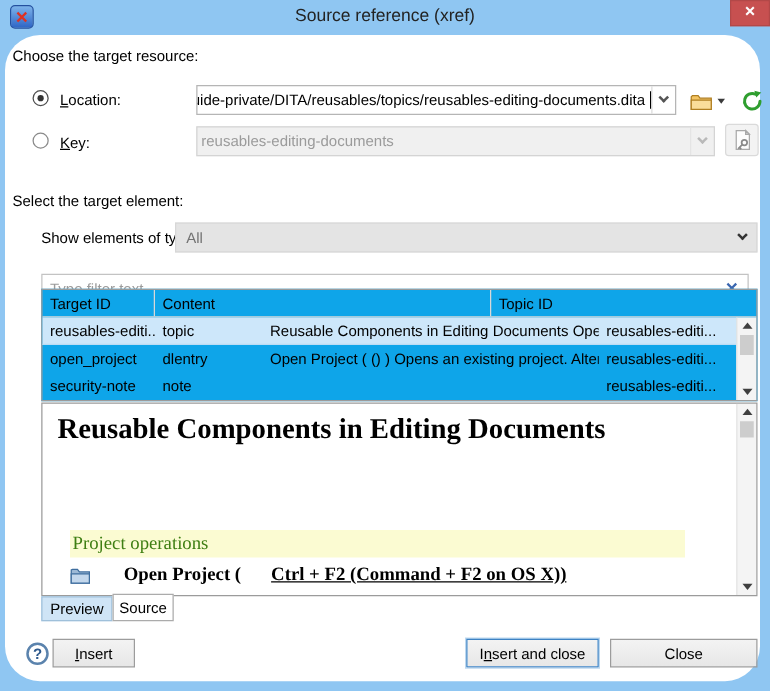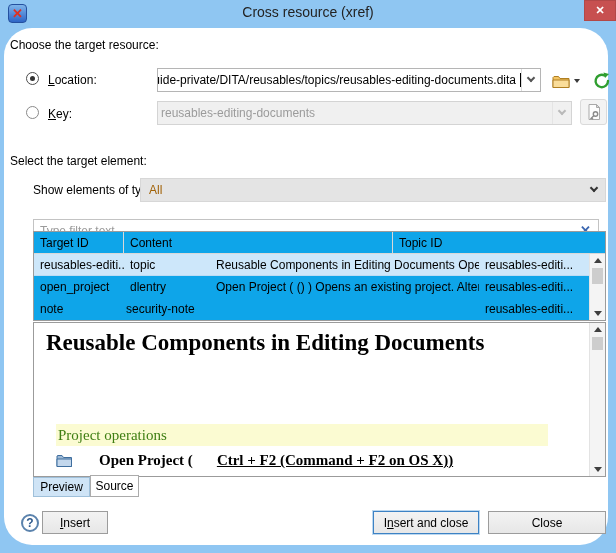--- a/index.html
+++ b/index.html
@@ -26,21 +26,21 @@
   .chev{width:6px;height:6px;border-right:2px solid #555;border-bottom:2px solid #555;transform:rotate(45deg);margin-top:-4px;}
   .combo.disabled{background:#f0f0f0;border-color:#d4d4d4;}
   .combo.disabled .val{color:#9b9b9b;}
   .combo.disabled .dd{border-left-color:#e4e4e4;}
   .combo.disabled .chev{border-color:#b9b9b9;}
   .toolbtn{position:absolute;display:flex;align-items:center;justify-content:center;}
   .tri-dn{width:0;height:0;border-left:3px solid transparent;border-right:3px solid transparent;border-top:4px solid #3a3a3a;margin-left:3px;}
   .key-iconbtn{position:absolute;width:27px;height:26px;background:#f3f3f3;border:1px solid #dadada;border-radius:3px;
     display:flex;align-items:center;justify-content:center;}
   .flatdd{position:absolute;background:#e4e4e4;border:1px solid #d7d7d7;display:flex;align-items:center;font-size:12px;padding:0 8px;}
-  .flatdd .val{flex:1;color:#a16207;}
+  .flatdd .val{flex:1;color:#737373;}
   .flatdd .chev{border-color:#333;}
   .field{position:absolute;border:1px solid #c3c3c3;background:#fff;display:flex;align-items:center;}
   .field input{flex:1;border:none;outline:none;font-size:12px;font-family:"Liberation Sans",sans-serif;padding:0 0 0 6px;background:transparent;color:#000;}
   .field input::placeholder{color:#9b9b9b;opacity:1;}
   .clear-x{color:#3a66b0;font-weight:bold;font-size:13px;padding:0 7px 2px 0;line-height:1;}
   .tbl{position:absolute;border:1px solid #9b9b9b;background:#0ea5e9;}
   .tbl-head{display:flex;height:22px;border-bottom:1px solid #d8d8d8;}
   .th{font-size:12px;padding:4px 0 0 6px;border-right:1px solid #d8d8d8;overflow:hidden;white-space:nowrap;color:#000;}
   .th:last-of-type{border-right:none;}
   .tr{display:flex;height:22px;width:555px;}
@@ -65,21 +65,21 @@
   .help{position:absolute;left:17px;top:486px;width:18px;height:18px;border-radius:50%;border:2px solid #5b83ad;
     color:#2f5a8d;font-weight:bold;font-size:12px;text-align:center;line-height:15px;background:#fff;}
 </style>
 </head>
 <body>
 
 <div class="win">
 
   <div class="titlebar">
     <div class="app-icon">✕</div>
-    <div class="title">Cross resource (xref)</div>
+    <div class="title">Source reference (xref)</div>
     <div class="close-btn">✕</div>
   </div>
 
   <div class="panel">
 
     <div class="lbl" style="left:6px;top:10px;">Choose the target resource:</div>
 
     <span class="radio sel" style="left:22px;top:44px;"></span>
     <div class="lbl" style="left:44px;top:45px;"><span class="mn">L</span><span>ocation:</span></div>
 
@@ -150,22 +150,22 @@
         <div class="td" style="width:269px;">Reusable Components in Editing Documents Open Proje...</div>
         <div class="td" style="width:110px;">reusables-editi...</div>
       </div>
       <div class="tr">
         <div class="td" style="width:90px;">open_project</div>
         <div class="td" style="width:86px;">dlentry</div>
         <div class="td" style="width:269px;">Open Project ( () ) Opens an existing project. Alternativ...</div>
         <div class="td" style="width:110px;">reusables-editi...</div>
       </div>
       <div class="tr">
+        <div class="td" style="width:90px;">security-note</div>
         <div class="td" style="width:86px;">note</div>
-        <div class="td" style="width:90px;">security-note</div>
         <div class="td" style="width:269px;"></div>
         <div class="td" style="width:110px;">reusables-editi...</div>
       </div>
       <div class="vsb" style="top:22px;bottom:0;">
         <span class="sb-up"></span>
         <span class="sb-thumb" style="top:14px;height:16px;"></span>
         <span class="sb-dn"></span>
       </div>
     </div>
 

